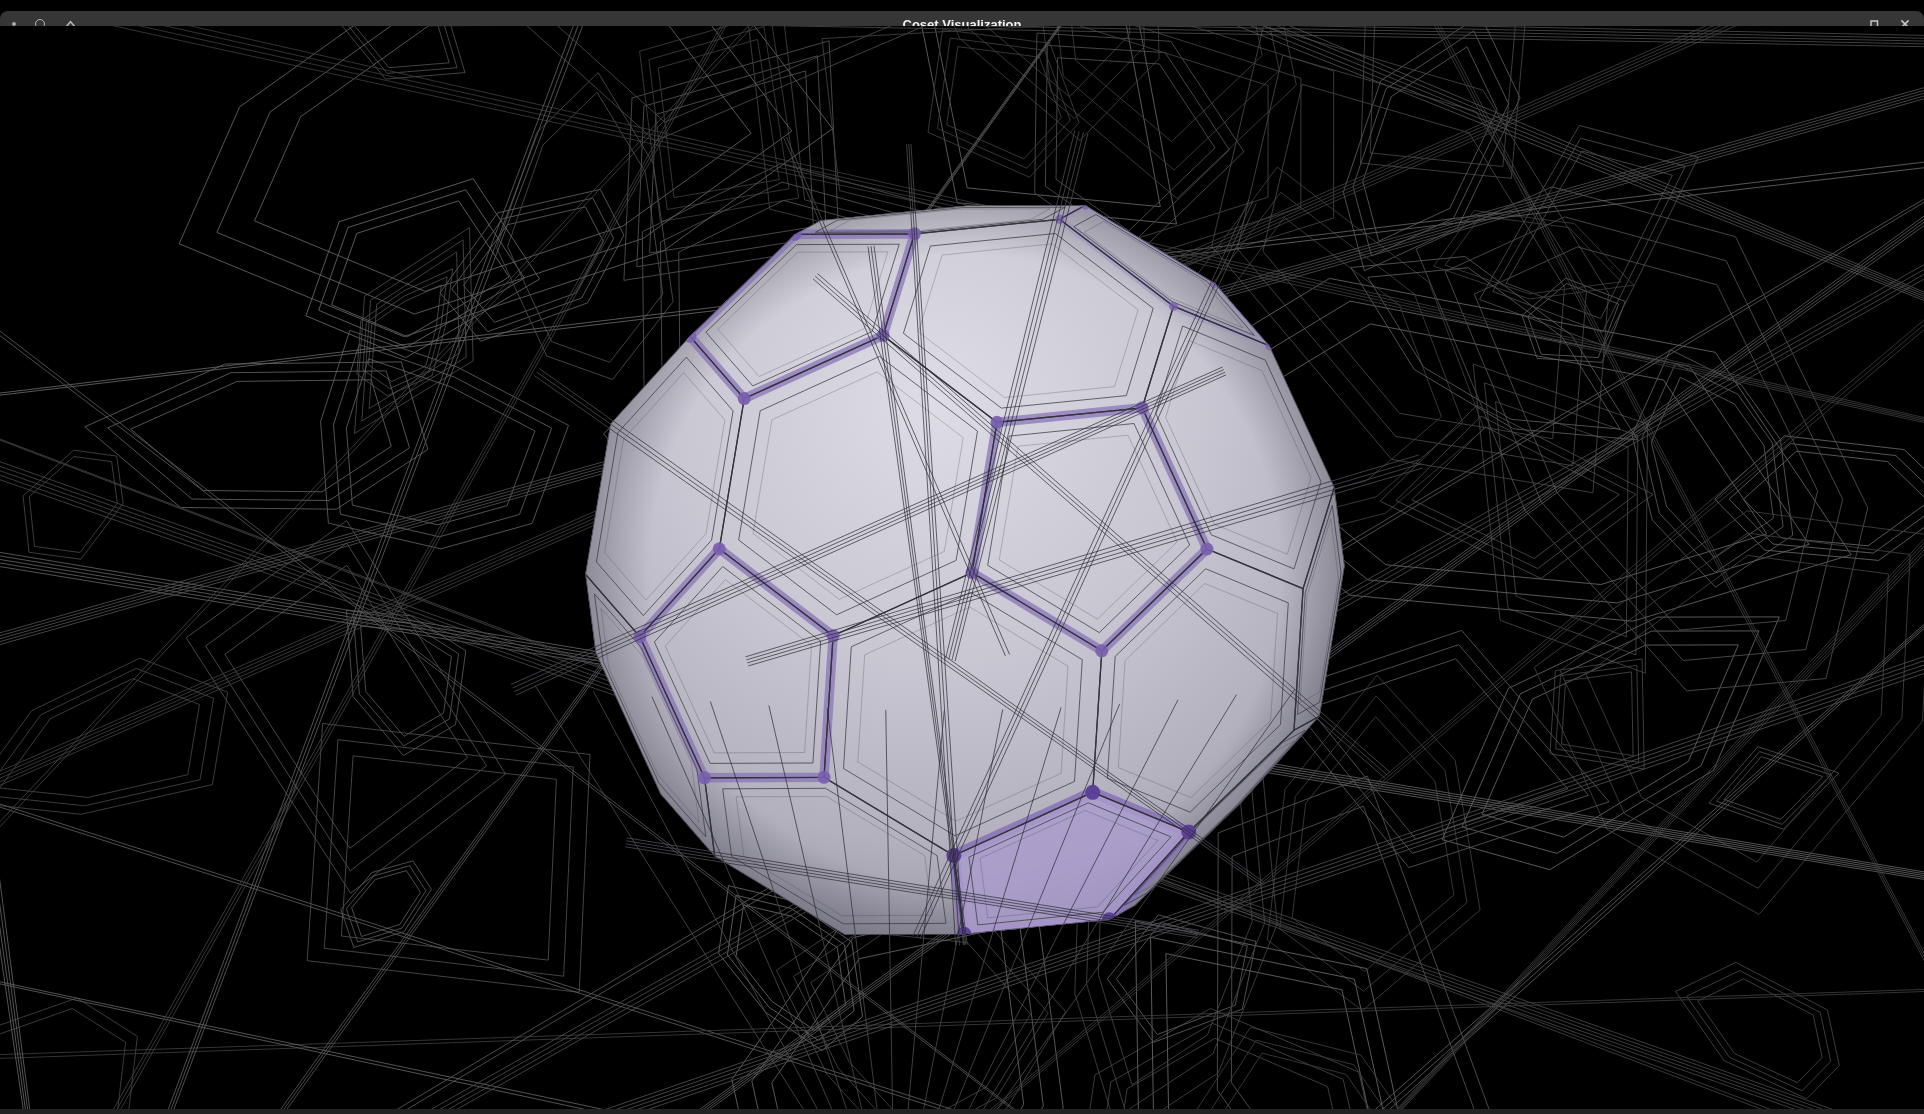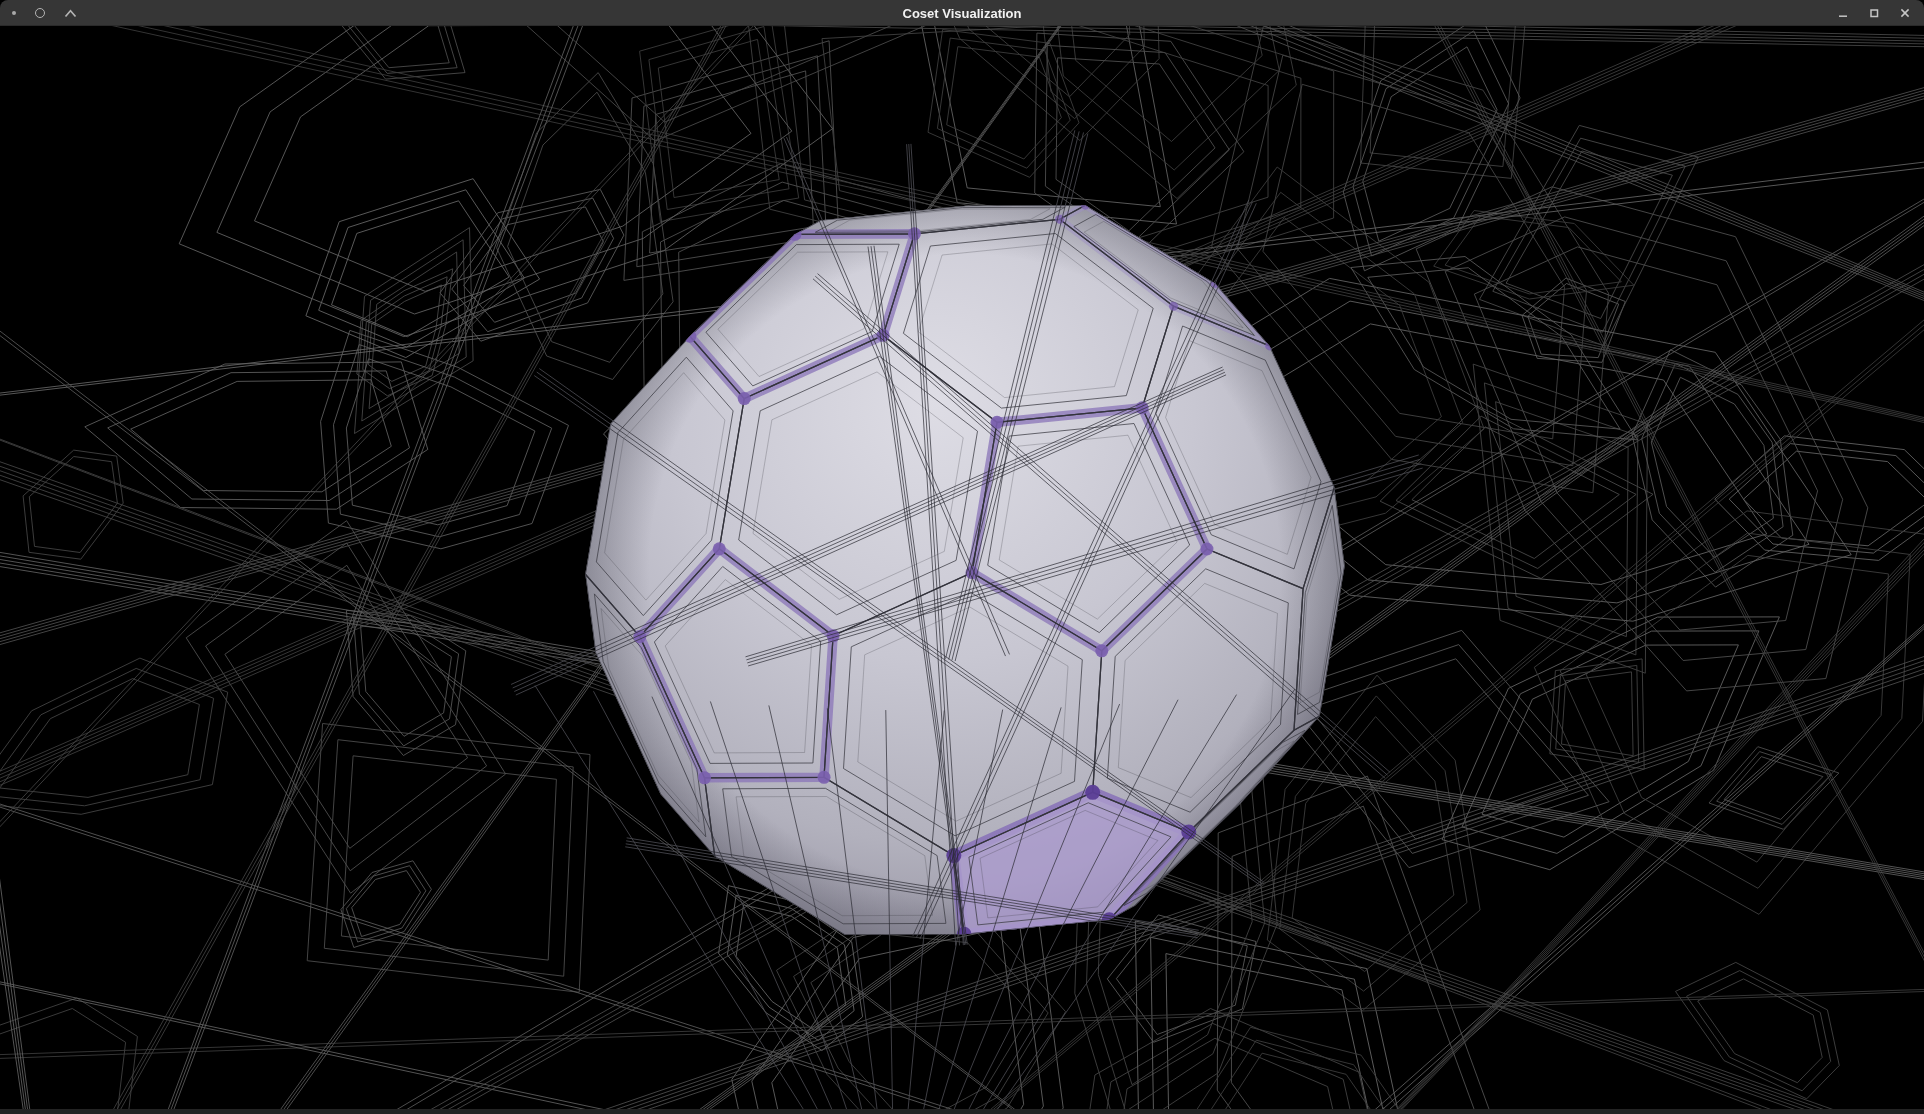--- a/index.html
+++ b/index.html
@@ -1,20 +1,20 @@
 <!DOCTYPE html>
 <html><head>
 <meta charset="utf-8">
 <style>
   html,body{margin:0;padding:0;background:#000;}
   body{width:1924px;height:1114px;position:relative;overflow:hidden;
        font-family:"Liberation Sans",sans-serif;}
   .window{position:absolute;inset:0;}
   
-  .titlebar{position:absolute;top:0;left:0;width:100%;height:26px;background:#363636;
+  .titlebar{position:absolute;top:11px;left:0;width:100%;height:26px;background:#363636;
             border-bottom:1px solid #2a2a2a;border-radius:8px 8px 0 0;box-sizing:border-box;padding-left:11px;}
   .tb-left{position:absolute;left:12px;top:0;height:26px;display:flex;align-items:center;gap:19px;}
   .tb-dot{width:4px;height:4px;border-radius:50%;background:#a9a9a9;}
   .tb-circle{width:10px;height:10px;border-radius:50%;border:1.6px solid #b4b4b4;box-sizing:border-box;}
   .tb-chev{width:13px;height:9px;stroke:#b4b4b4;stroke-width:1.7;fill:none;}
   .tb-title{position:absolute;left:50%;top:0;transform:translateX(-50%);height:26px;
             display:flex;align-items:center;font-size:13px;font-weight:bold;color:#f2f2f2;white-space:nowrap;}
   .tb-right{position:absolute;right:8px;top:0;height:26px;display:flex;align-items:center;gap:9px;}
   .tb-btn{width:22px;height:22px;padding:0;margin:0;background:none;border:none;display:flex;
           align-items:center;justify-content:center;cursor:default;}

